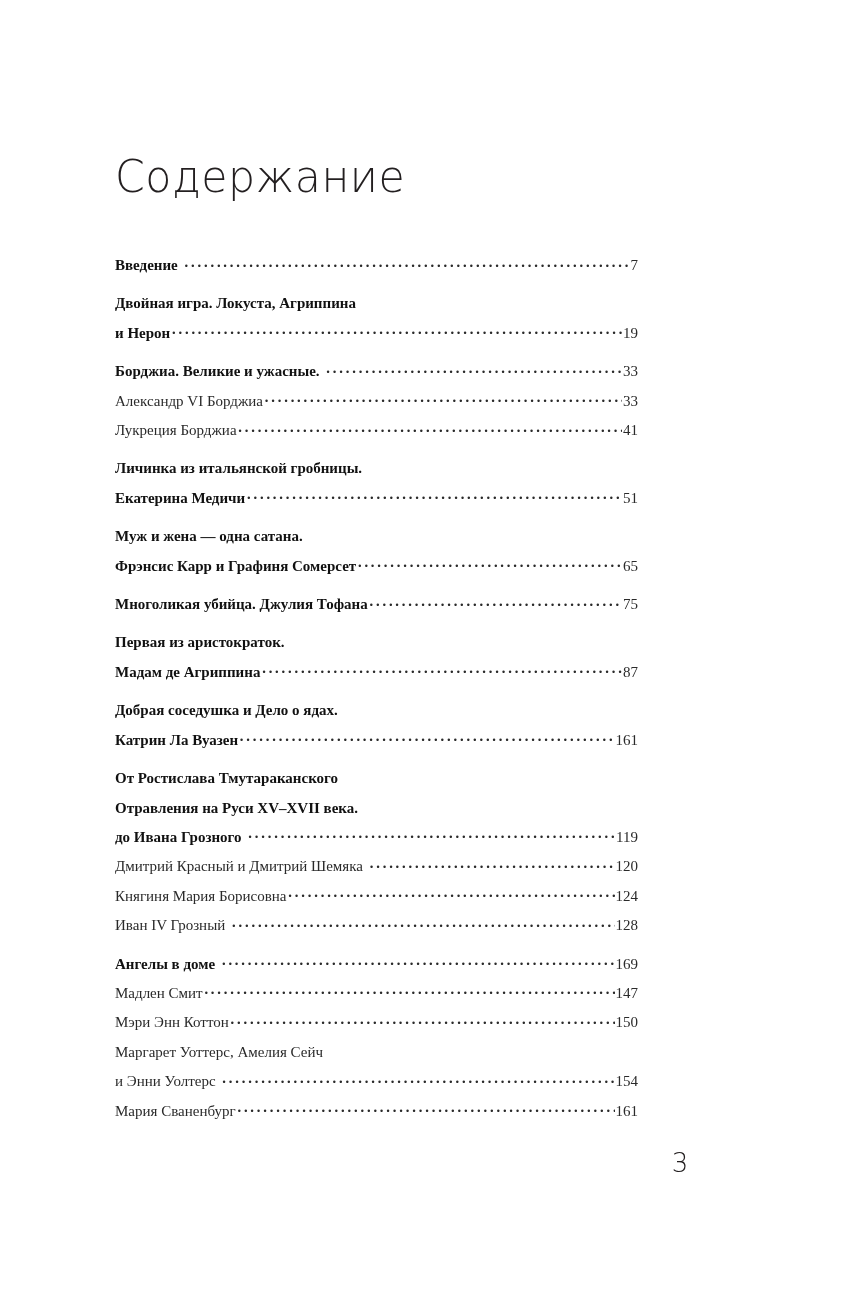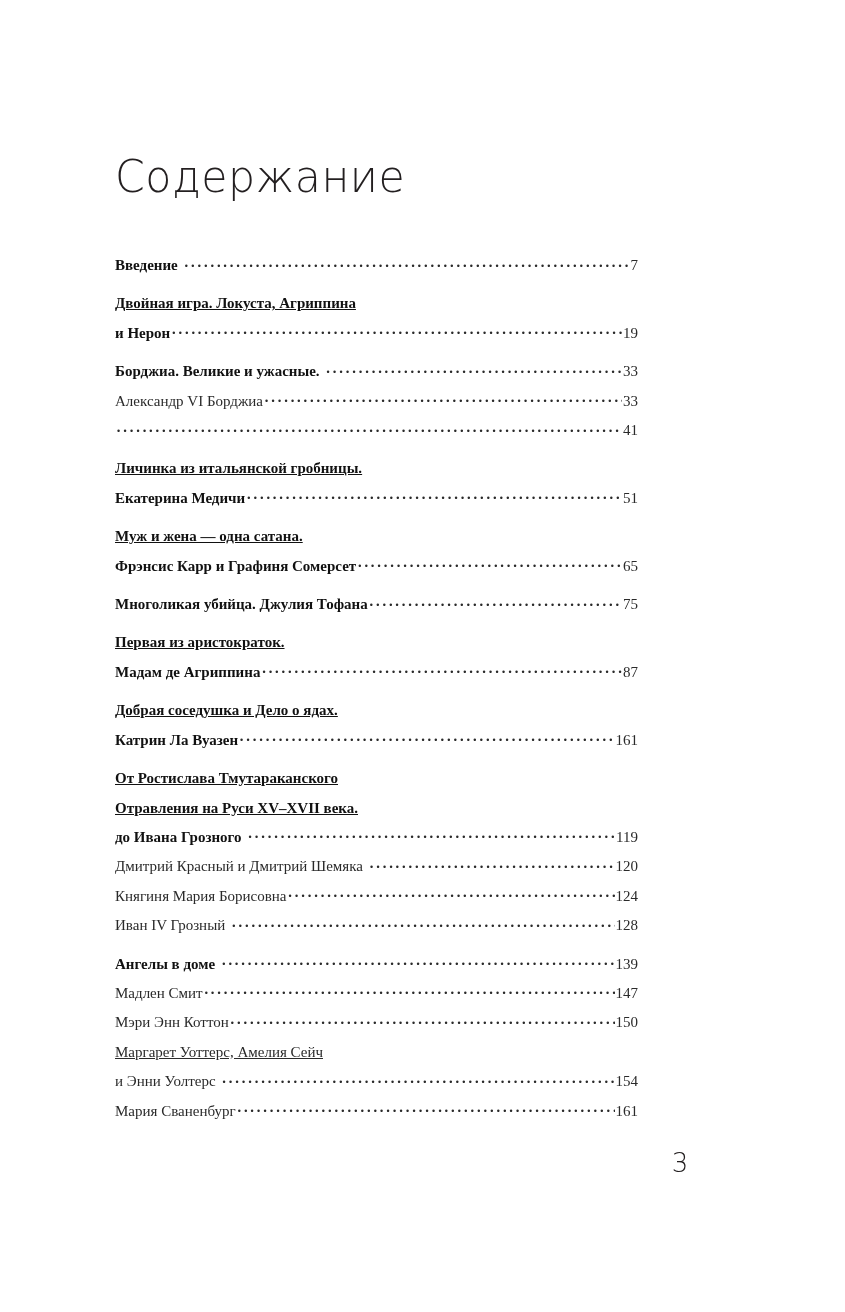--- a/index.html
+++ b/index.html
@@ -90,21 +90,21 @@
     font-weight: normal;
     font-size: 20.5px;
     letter-spacing: 1.35px;
     color: #2a2a2a;
     white-space: nowrap;
     position: absolute;
     left: 0;
     bottom: 0;
     line-height: 1em;
   }
-  .toc-row.noleader { display: block; text-decoration: underline; }
+  .toc-row.noleader { display: block; }
 
   .page-num {
     flex: 0 0 auto;
     font-weight: normal;
     color: #2a2a2a;
     text-align: right;
     font-variant-numeric: lining-nums;
   }
 
   
@@ -151,20 +151,21 @@
           <span class="row-label">Борджиа. Великие и ужасные.</span>
           <span class="leader gapped"></span>
           <span class="page-num">33</span>
         </div>
         <div class="toc-row sub">
           <span class="row-label">Александр VI Борджиа</span>
           <span class="leader"></span>
           <span class="page-num">33</span>
         </div>
         <div class="toc-row sub">
+          <span class="row-label">Лукреция Борджиа</span>
           <span class="leader"></span>
           <span class="page-num">41</span>
         </div>
       </div>
       <div class="toc-group">
         <div class="toc-row chapter noleader"><span class="row-label">Личинка из итальянской гробницы.</span></div>
         <div class="toc-row chapter">
           <span class="row-label">Екатерина Медичи</span>
           <span class="leader"></span>
           <span class="page-num">51</span>
@@ -222,21 +223,21 @@
         <div class="toc-row sub">
           <span class="row-label">Иван IV Грозный</span>
           <span class="leader gapped"></span>
           <span class="page-num">128</span>
         </div>
       </div>
       <div class="toc-group">
         <div class="toc-row chapter">
           <span class="row-label">Ангелы в доме</span>
           <span class="leader gapped"></span>
-          <span class="page-num">139</span>
+          <span class="page-num">169</span>
         </div>
         <div class="toc-row sub">
           <span class="row-label">Мадлен Смит</span>
           <span class="leader"></span>
           <span class="page-num">147</span>
         </div>
         <div class="toc-row sub">
           <span class="row-label">Мэри Энн Коттон</span>
           <span class="leader"></span>
           <span class="page-num">150</span>

